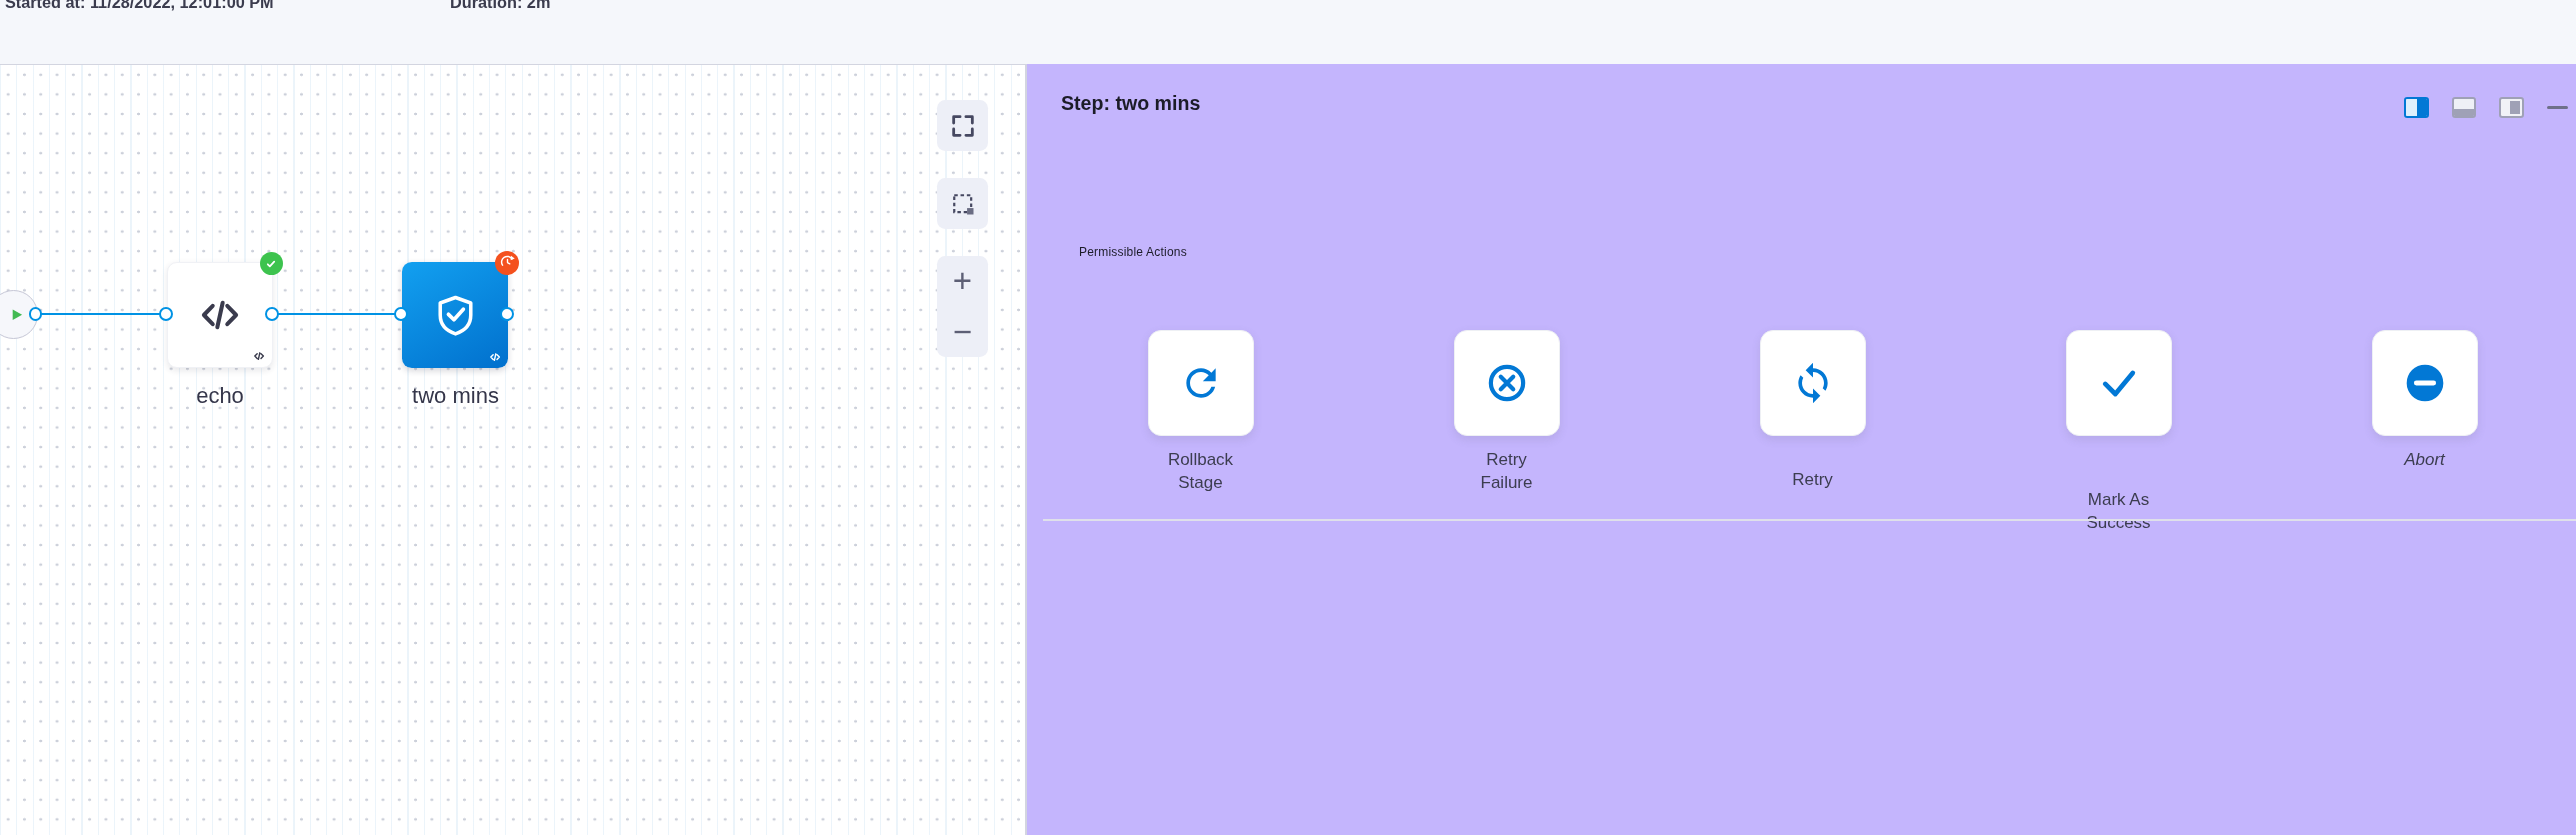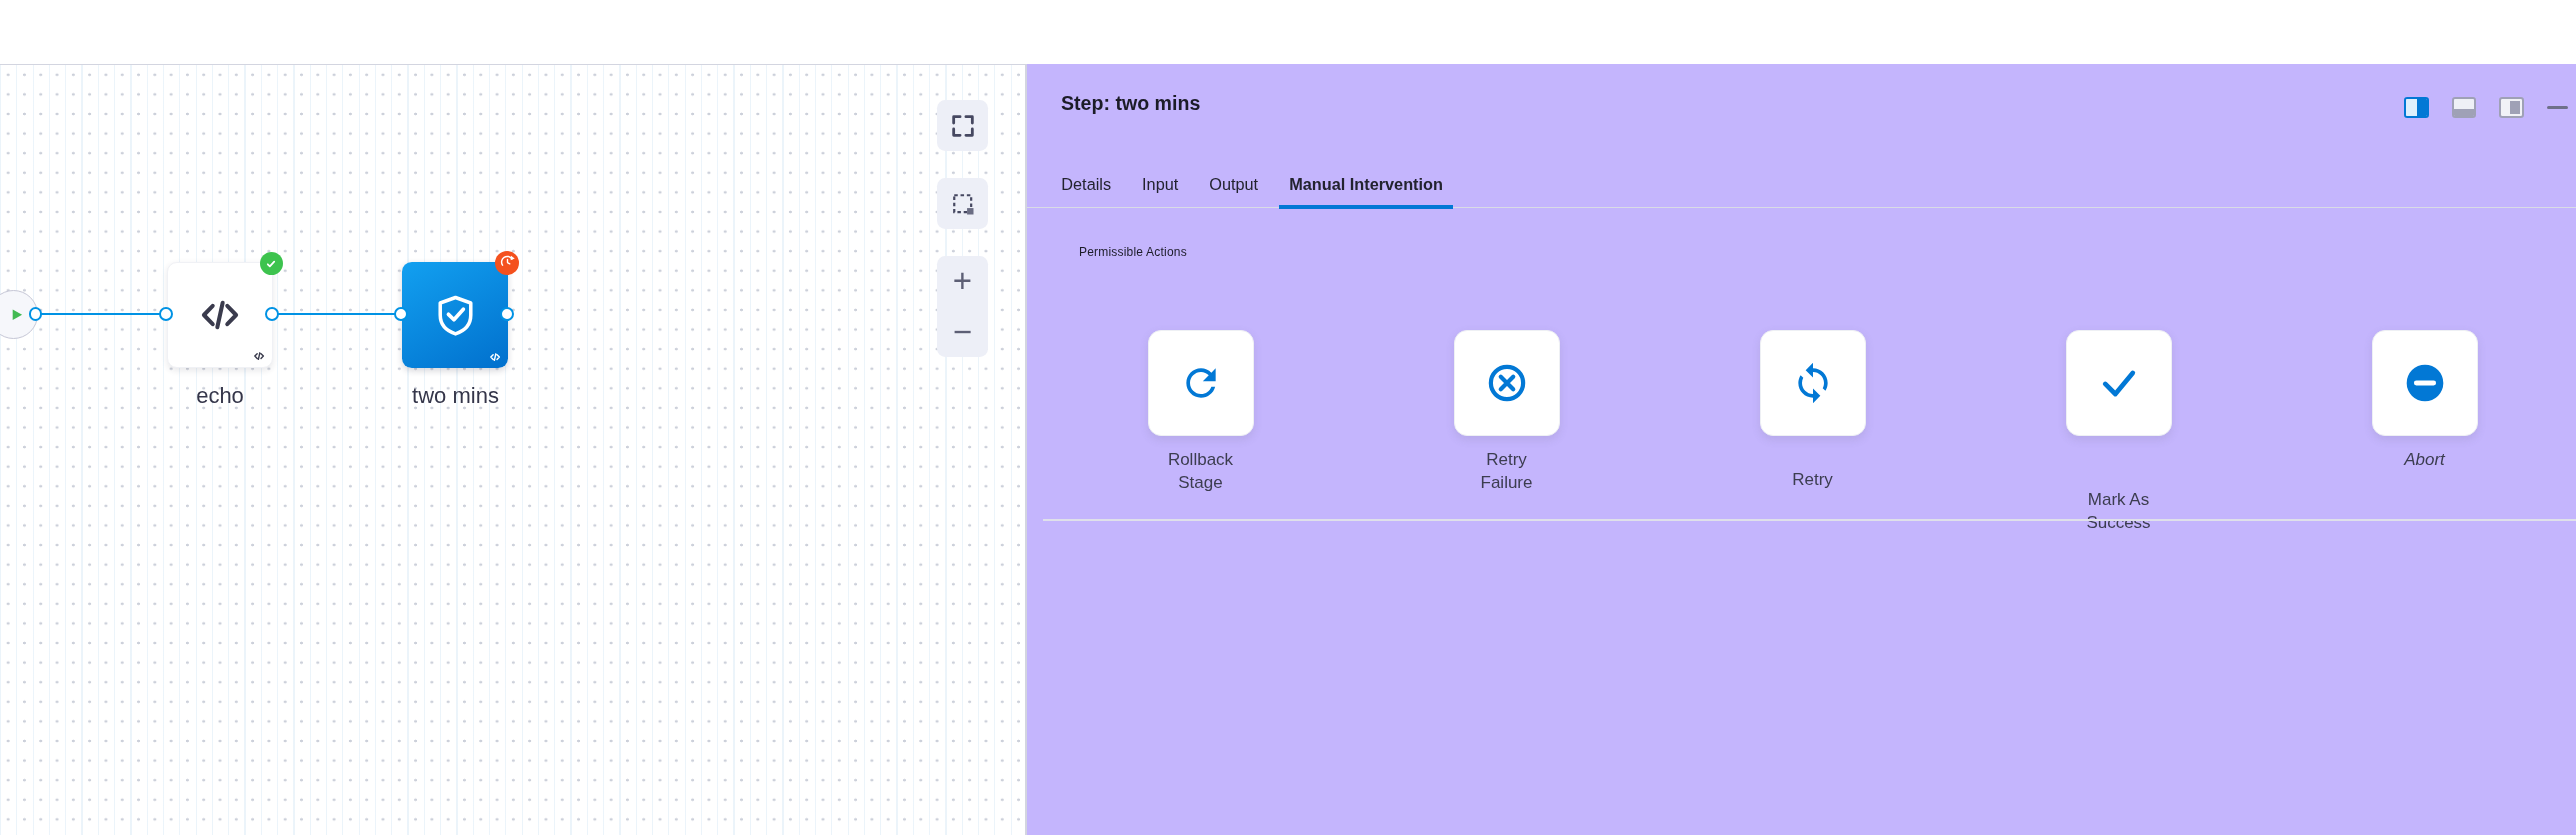--- a/index.html
+++ b/index.html
@@ -112,20 +112,24 @@
   .card-5 { left:1345px; } .lbl-5 { left:1350px;font-style:italic; }
 
   .actions-divider { position:absolute; top:455px; left:16.3px; right:0; height:1.6px;
     background:#dfe0ea; }
 </style>
 </head>
 <body>
 
 <div class="root">
 
+  <div class="meta-bar">
+    <div class="meta-text meta-started">Started at: 11/28/2022, 12:01:00 PM</div>
+    <div class="meta-text meta-duration">Duration: 2m</div>
+  </div>
 
   <div class="canvas">
 
     <div class="edge edge-1"></div>
     <div class="edge edge-2"></div>
 
     <div class="start-node">
       <svg width="19.6" height="19.6" viewBox="0 0 24 24" style="margin-left:6.5px;">
         <path d="M7 5.5 V18.5 L18.5 12 Z" fill="#42ba52"></path>
       </svg>
@@ -208,26 +212,20 @@
       <div class="layout-toggle toggle-bottom">
         <div class="top-part"></div>
           <div class="bottom-part"></div>
       </div>
       <div class="layout-toggle toggle-right">
         <div class="inner-block"></div>
       </div>
       <div class="minimize-bar"></div>
     </div>
 
-    <div class="tabs">
-      <div class="tab">Details</div>
-      <div class="tab">Input</div>
-      <div class="tab">Output</div>
-      <div class="tab active">Manual Intervention</div>
-    </div>
 
     <div class="section-title">Permissible Actions</div>
 
     <div class="action-card card-1">
       <svg width="44" height="44" viewBox="0 0 24 24">
         <path d="M17.65 6.35 C16.2 4.9 14.21 4 12 4 c-4.42 0-7.99 3.58-8 8 s3.57 8 8 8 c3.73 0 6.84-2.55 7.73-6 h-2.08 c-.82 2.33-3.04 4-5.65 4 -3.31 0-6-2.69-6-6 s2.69-6 6-6 c1.66 0 3.14.69 4.22 1.78 L13 11 h7 V4 l-2.35 2.35 z" fill="#0278d5"></path>
       </svg>
     </div>
     <div class="action-label lbl-1">Rollback Stage</div>
 

